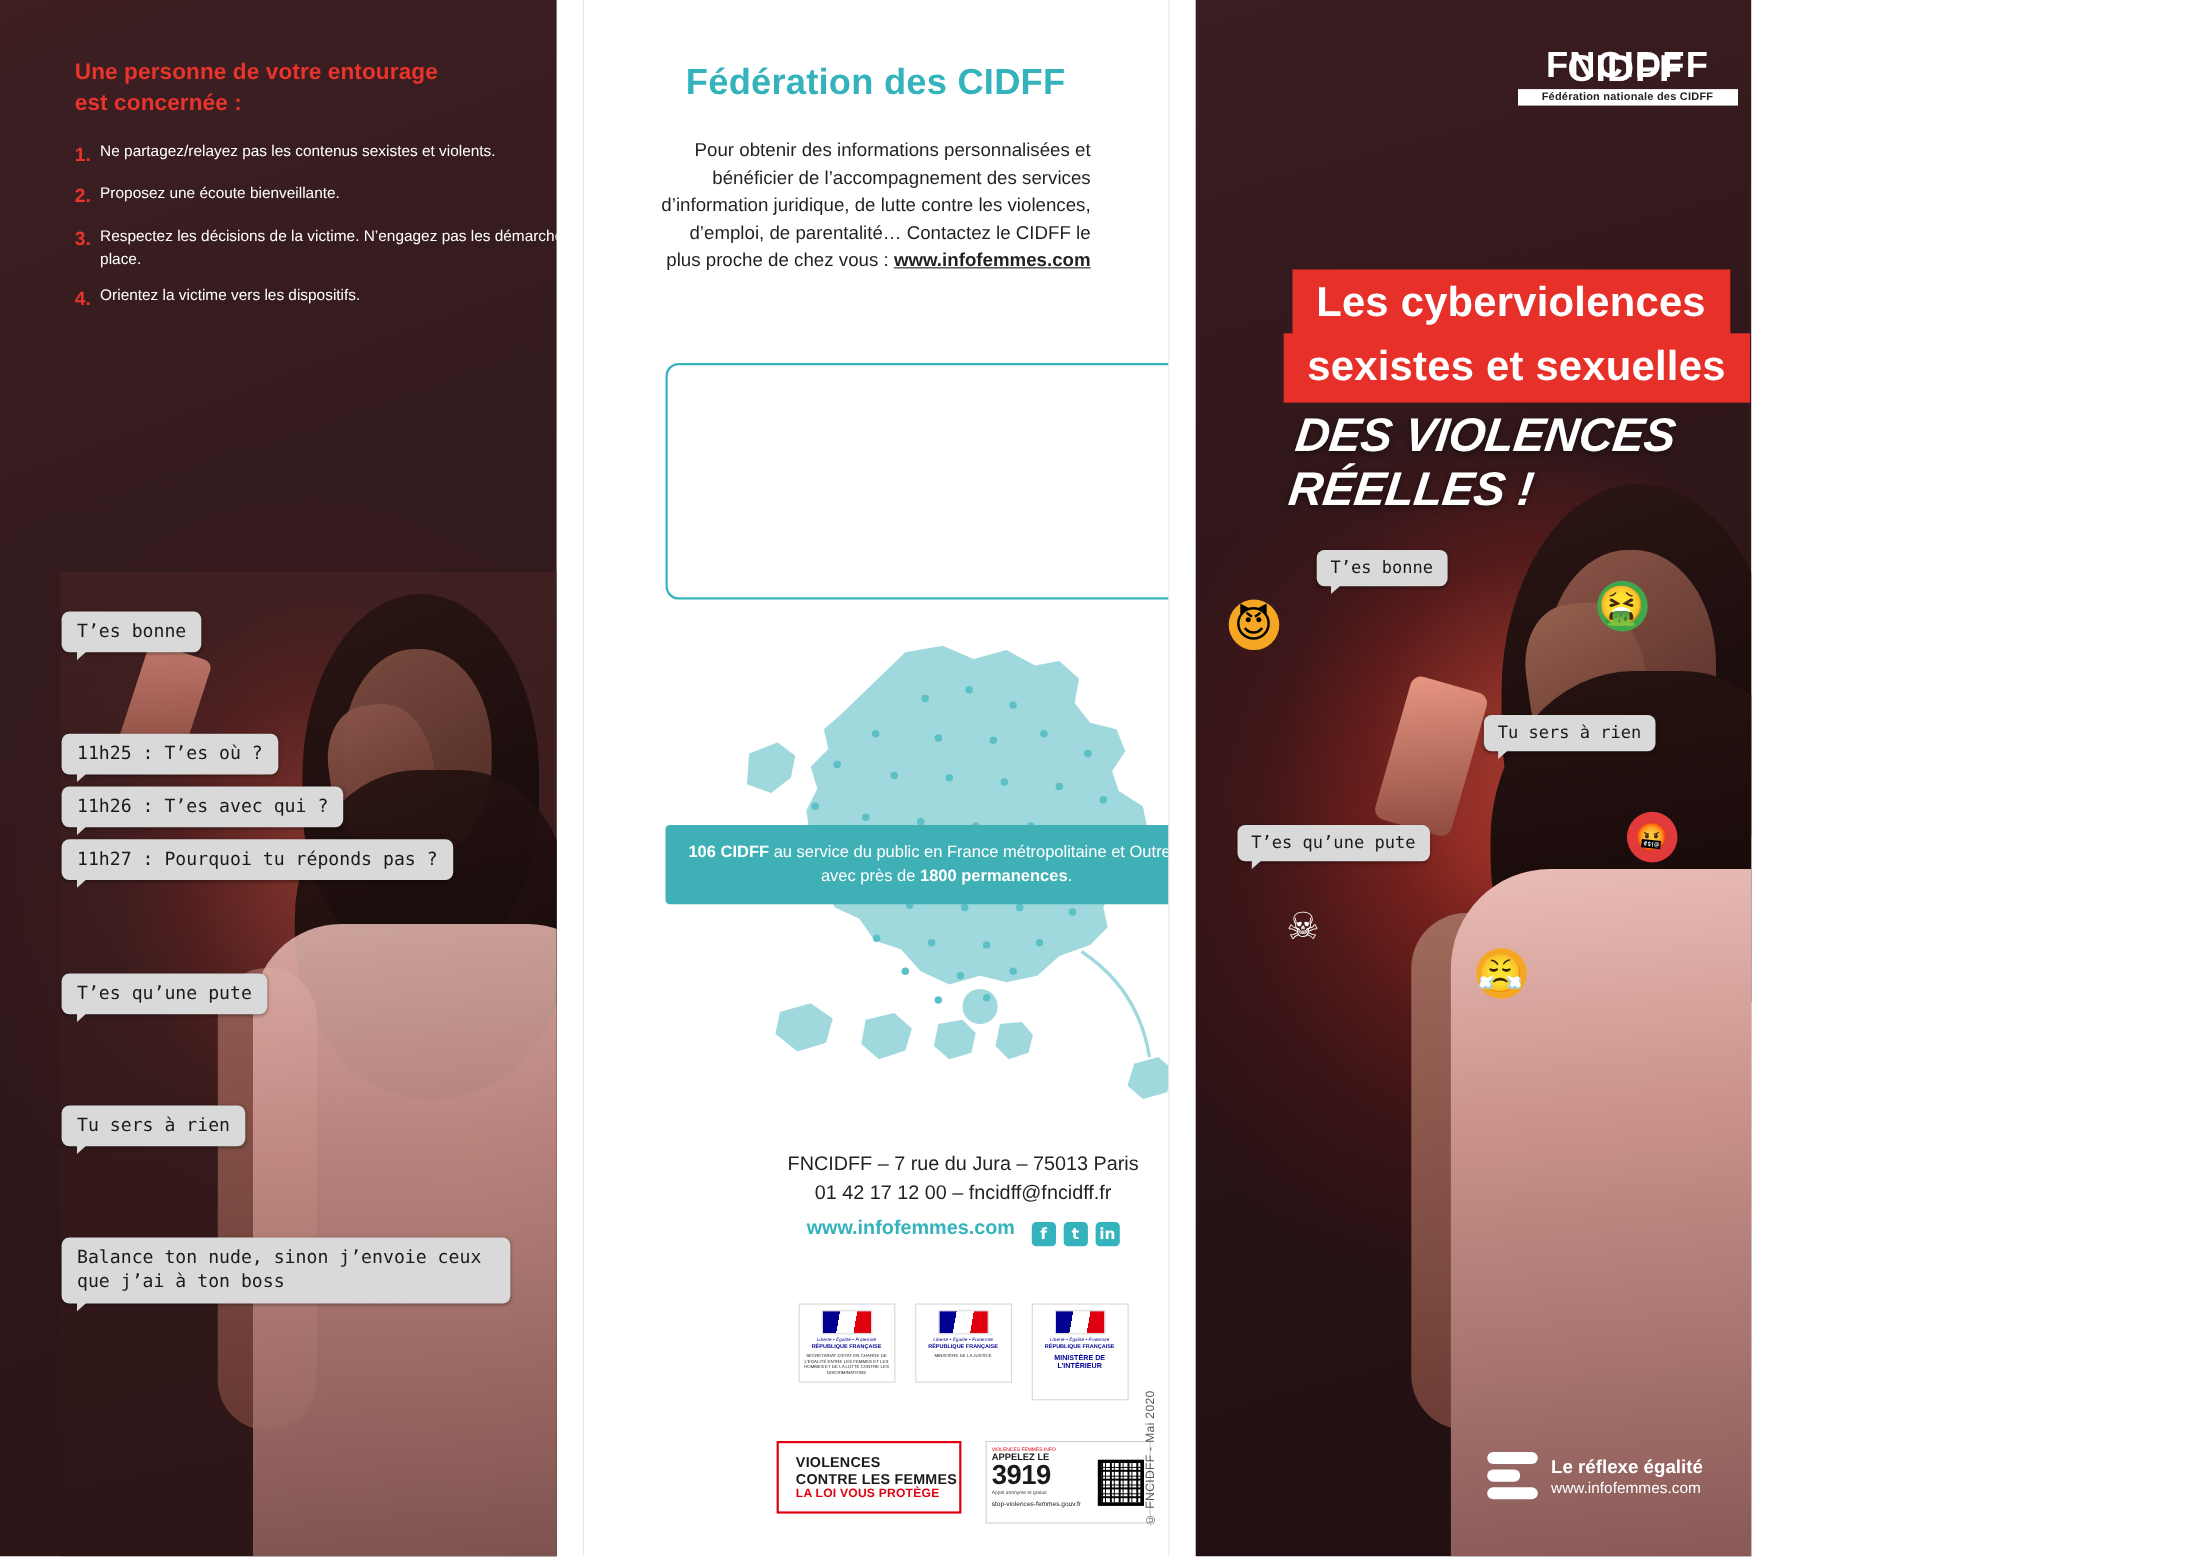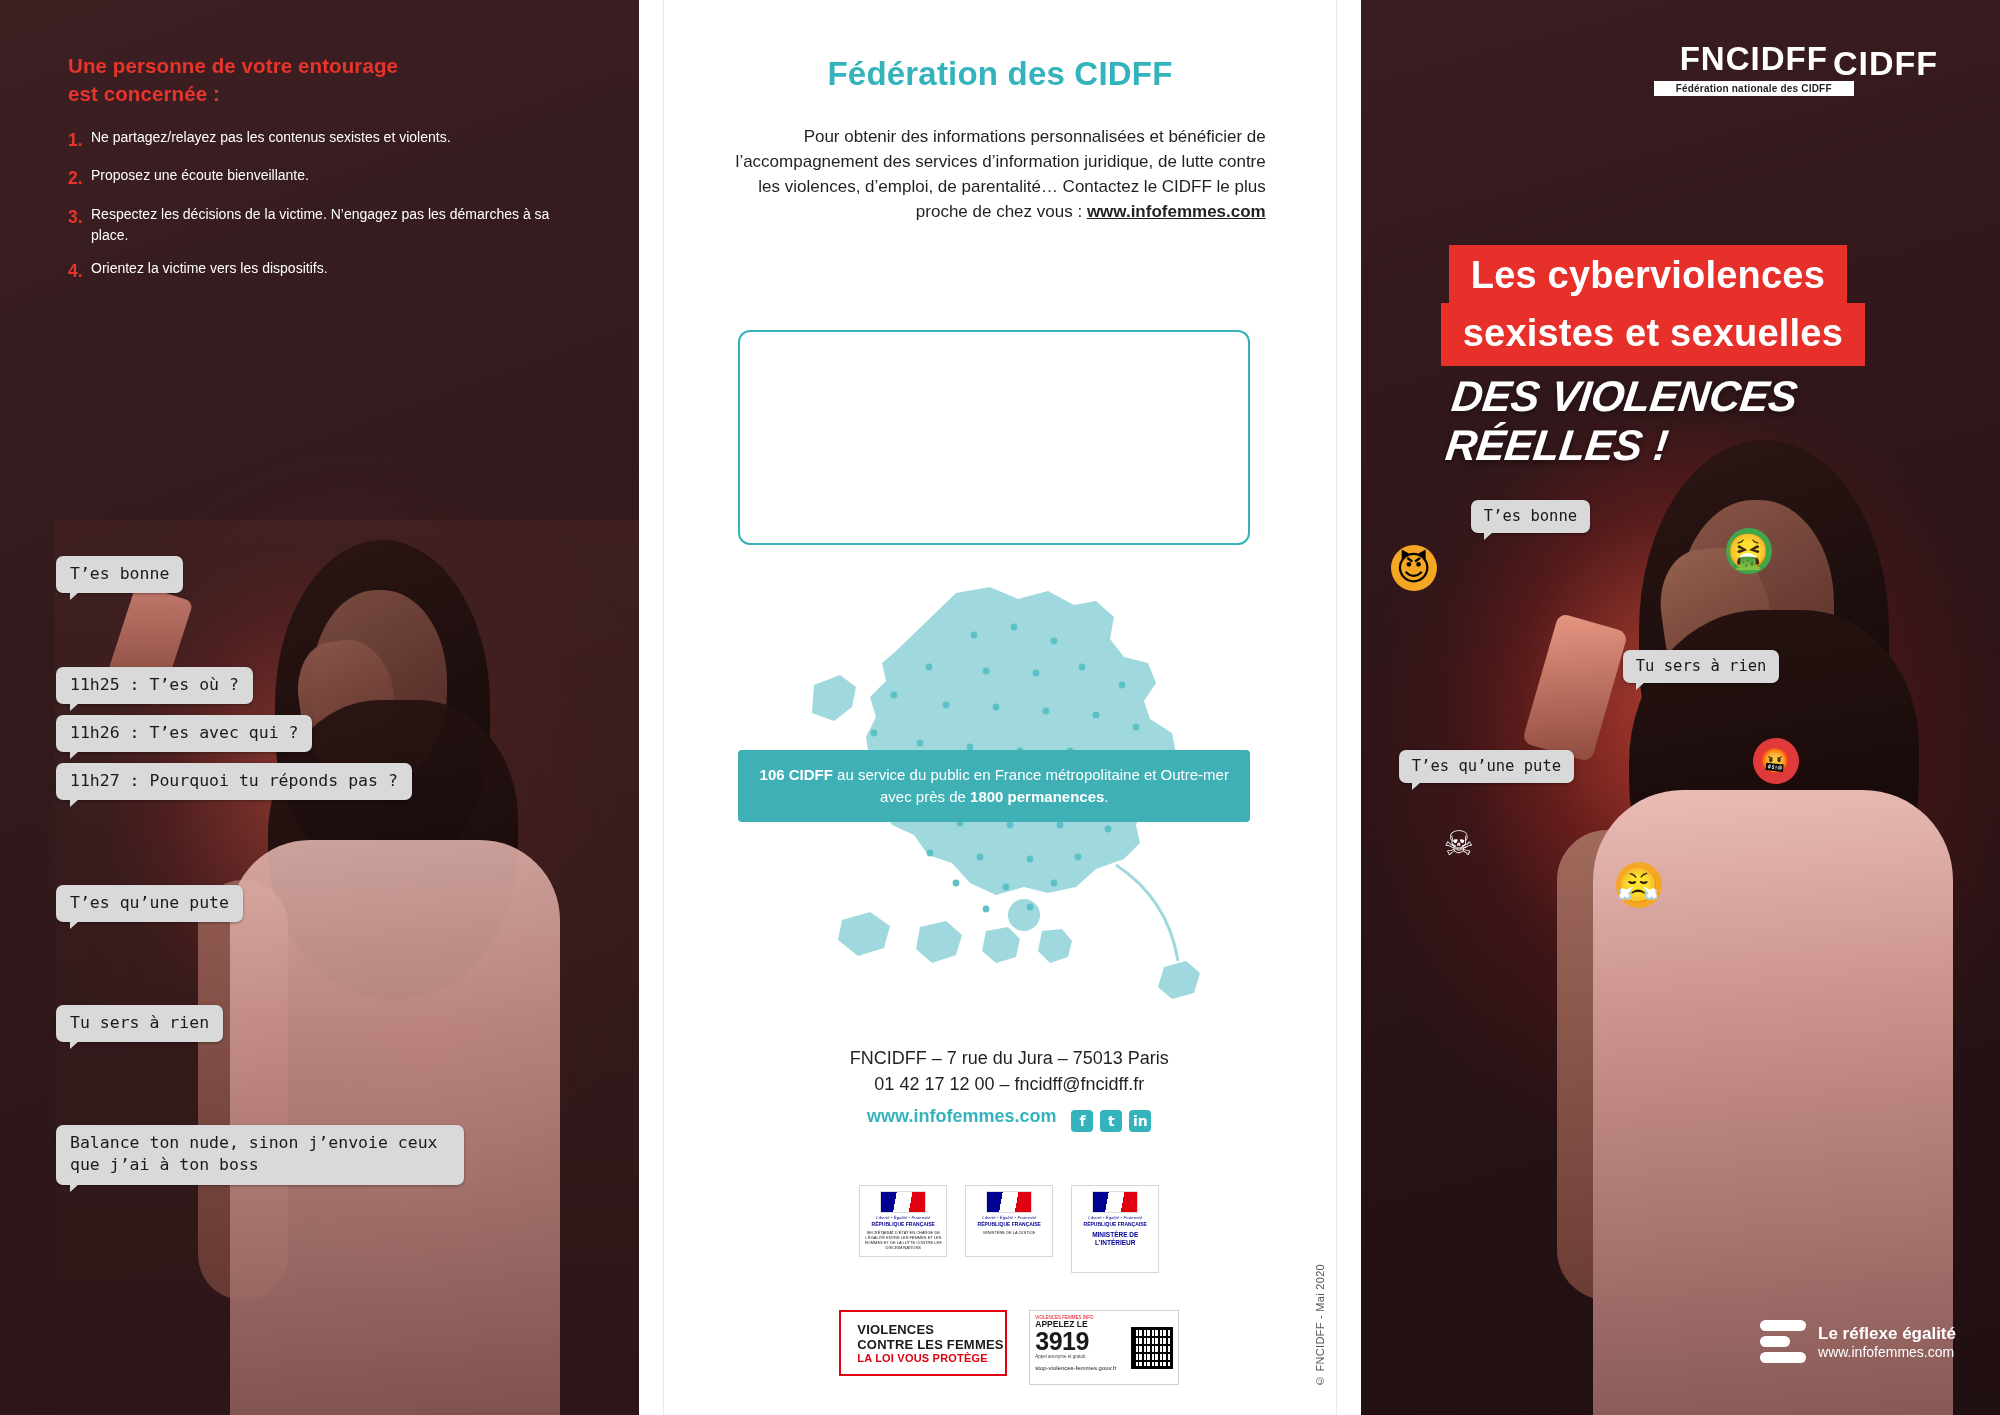--- a/index.html
+++ b/index.html
@@ -4,21 +4,21 @@
 <style>
   * { box-sizing: border-box; margin: 0; padding: 0; }
   html, body {
     width: 2000px; height: 1415px;
     background: #ffffff;
     font-family: "Liberation Sans", sans-serif;
     overflow: hidden;
   }
   .brochure {
     position: relative;
-    width: 2000px; height: 1415px;
+    width: 1592px; height: 1415px;
     display: flex;
     gap: 24px;
   }
 
   
   .panel-left {
     position: relative;
     width: 655px; height: 1415px;
     background:
       radial-gradient(ellipse 420px 480px at 58% 58%, rgba(225,60,45,0.30) 0%, rgba(120,30,30,0.10) 55%, rgba(0,0,0,0) 78%),

